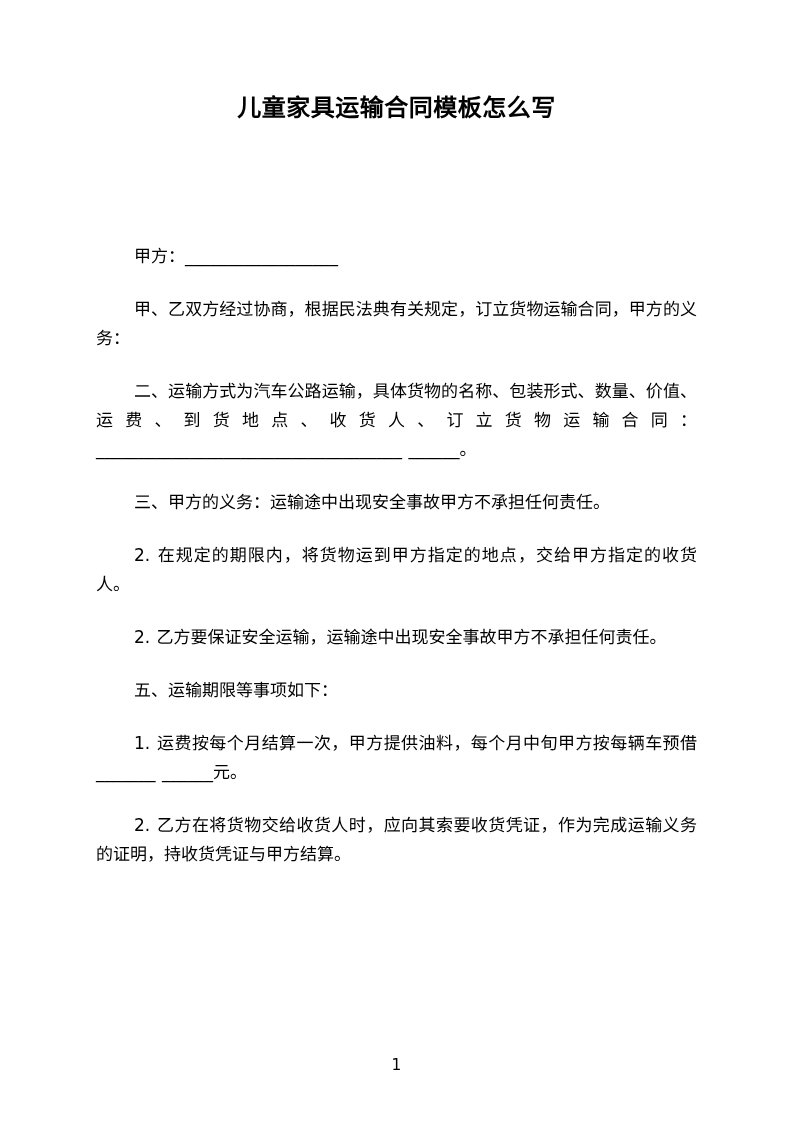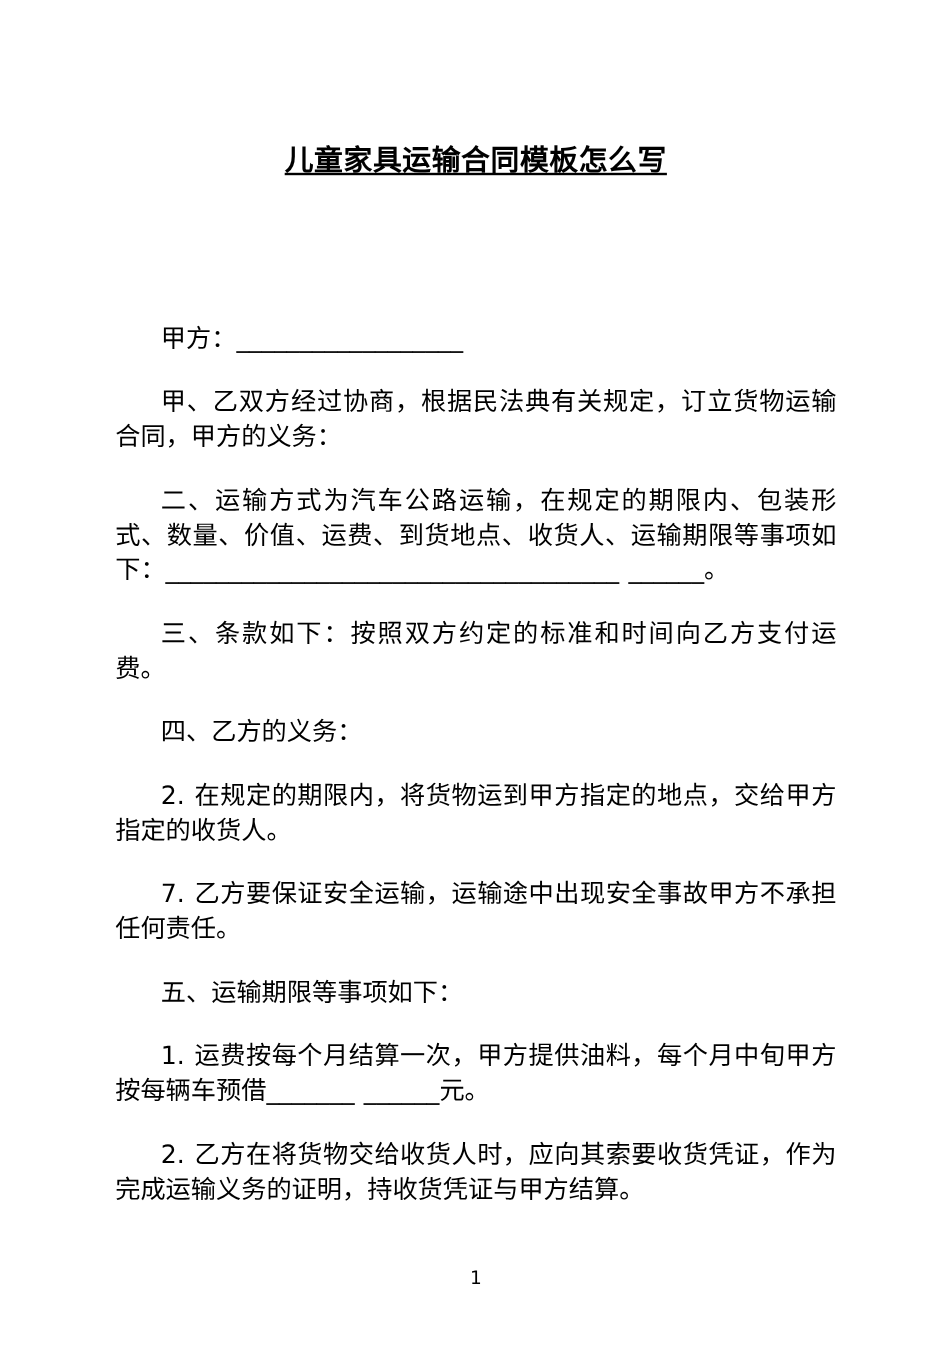--- a/index.html
+++ b/index.html
@@ -17,32 +17,31 @@
     width: 793px;
     height: 1122px;
     margin: 0 auto;
     background: #ffffff;
     box-sizing: border-box;
     padding: 0 96px;
     overflow: hidden;
   }
   .doc-title {
     margin: 0;
-    padding-top: 117px;
+    padding-top: 91px;
     margin-bottom: 117px;
     font-size: 24px;
     line-height: 34px;
     font-weight: bold;
     text-align: center;
     letter-spacing: 0.5px;
-    text-decoration: underline;
   }
   .para {
     margin: 0 0 24px 0;
-    font-size: 21px;
+    font-size: 17px;
     line-height: 29px;
     text-indent: 38px;
     text-align: justify;
     word-spacing: 1px;
   }
   .page-footer {
     position: absolute;
     left: 0;
     right: 0;
     bottom: 46px;
@@ -57,29 +56,28 @@
 <div class="page">
 
   <h1 class="doc-title">儿童家具运输合同模板怎么写</h1>
 
   <p class="para">甲方：__________________</p>
 
 
   <p class="para">甲、乙双方经过协商，根据民法典有关规定，订立货物运输合同，甲方的义务：</p>
 
 
-  <p class="para">二、运输方式为汽车公路运输，在规定的期限内、包装形式、数量、价值、运费、到货地点、收货人、运输期限等事项如下：____________________________________ ______。</p>
+  <p class="para">二、运输方式为汽车公路运输，具体货物的名称、包装形式、数量、价值、运费、到货地点、收货人、订立货物运输合同：____________________________________ ______。</p>
 
-  <p class="para">三、条款如下：按照双方约定的标准和时间向乙方支付运费。</p>
+  <p class="para">三、甲方的义务：运输途中出现安全事故甲方不承担任何责任。</p>
 
-  <p class="para">四、乙方的义务：</p>
 
   <p class="para">2. 在规定的期限内，将货物运到甲方指定的地点，交给甲方指定的收货人。</p>
 
-  <p class="para">7. 乙方要保证安全运输，运输途中出现安全事故甲方不承担任何责任。</p>
+  <p class="para">2. 乙方要保证安全运输，运输途中出现安全事故甲方不承担任何责任。</p>
 
   <p class="para">五、运输期限等事项如下：</p>
 
   <p class="para">1. 运费按每个月结算一次，甲方提供油料，每个月中旬甲方按每辆车预借_______ ______元。</p>
 
   <p class="para">2. 乙方在将货物交给收货人时，应向其索要收货凭证，作为完成运输义务的证明，持收货凭证与甲方结算。</p>
 
   <div class="page-footer">1</div>
 
 </div>

